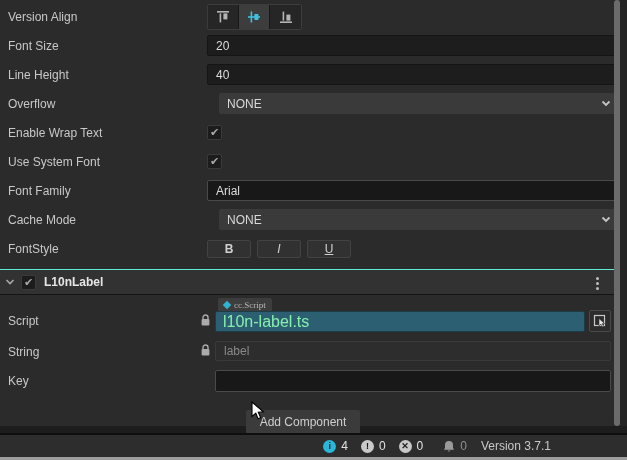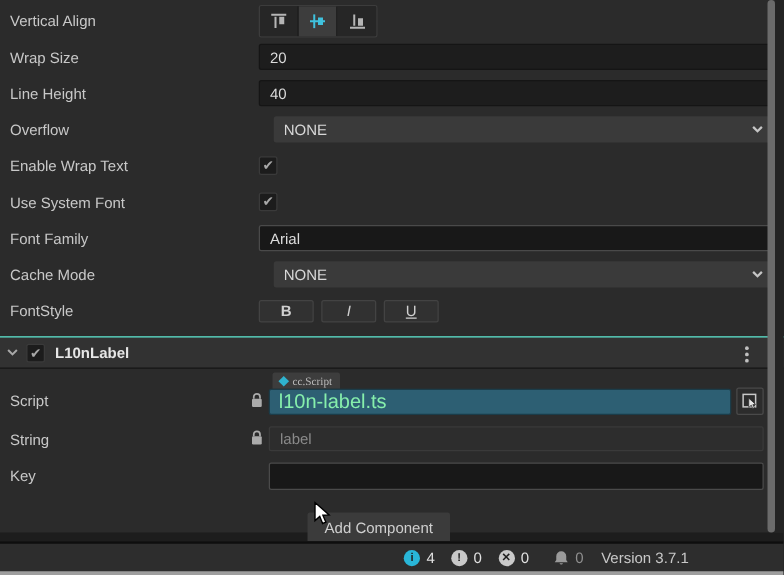--- a/index.html
+++ b/index.html
@@ -67,21 +67,21 @@
   .cursor{position:absolute;left:251px;top:401px;z-index:50;pointer-events:none;}
 </style>
 </head>
 <body>
 
 <div class="screen">
 
   <div class="props">
 
     <div class="row">
-      <span class="lbl">Vertical Align</span>
+      <span class="lbl">Version Align</span>
       <div class="ctl">
         <div class="btn-group">
           <button>
             <svg width="16" height="16" viewBox="0 0 16 16">
               <rect x="2" y="2" width="12" height="1.6" fill="#b5b5b5"></rect>
               <rect x="4.6" y="4.4" width="1.6" height="9" fill="#b5b5b5"></rect>
               <rect x="8.4" y="4.4" width="4" height="6" fill="#b5b5b5"></rect>
             </svg>
           </button>
           <button class="active">
@@ -96,21 +96,21 @@
               <rect x="2" y="12.4" width="12" height="1.6" fill="#b5b5b5"></rect>
               <rect x="4.6" y="2.6" width="1.6" height="9" fill="#b5b5b5"></rect>
               <rect x="8.4" y="5.6" width="4" height="6" fill="#b5b5b5"></rect>
             </svg>
           </button>
         </div>
       </div>
     </div>
 
     <div class="row">
-      <span class="lbl">Wrap Size</span>
+      <span class="lbl">Font Size</span>
       <div class="ctl">
         <input class="tin" value="20" style="">
       </div>
     </div>
 
     <div class="row">
       <span class="lbl">Line Height</span>
       <div class="ctl">
         <input class="tin" value="40" style="">
       </div>

